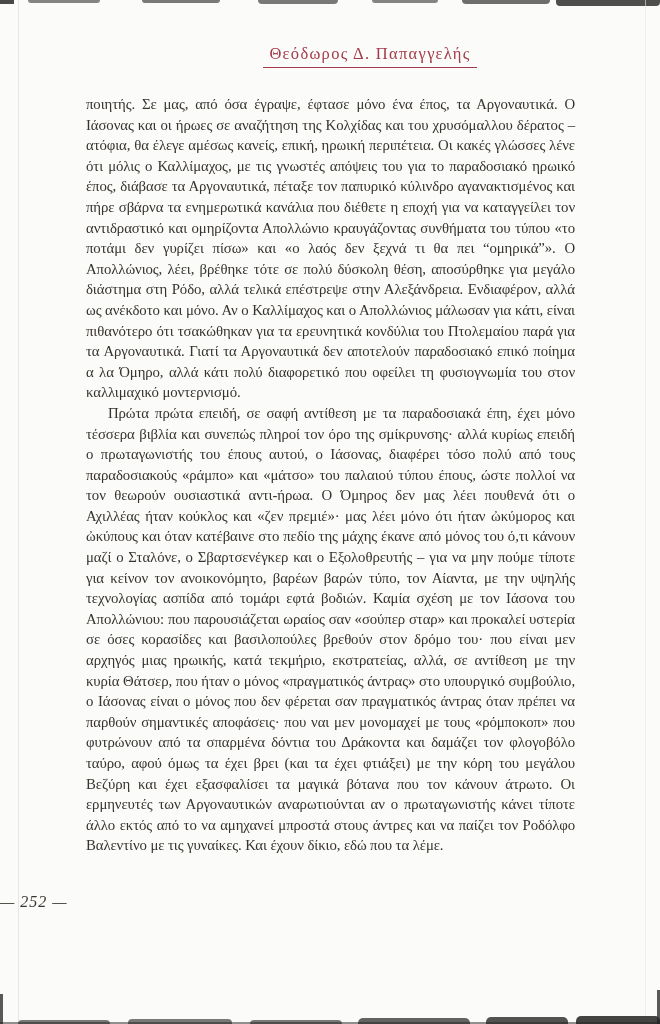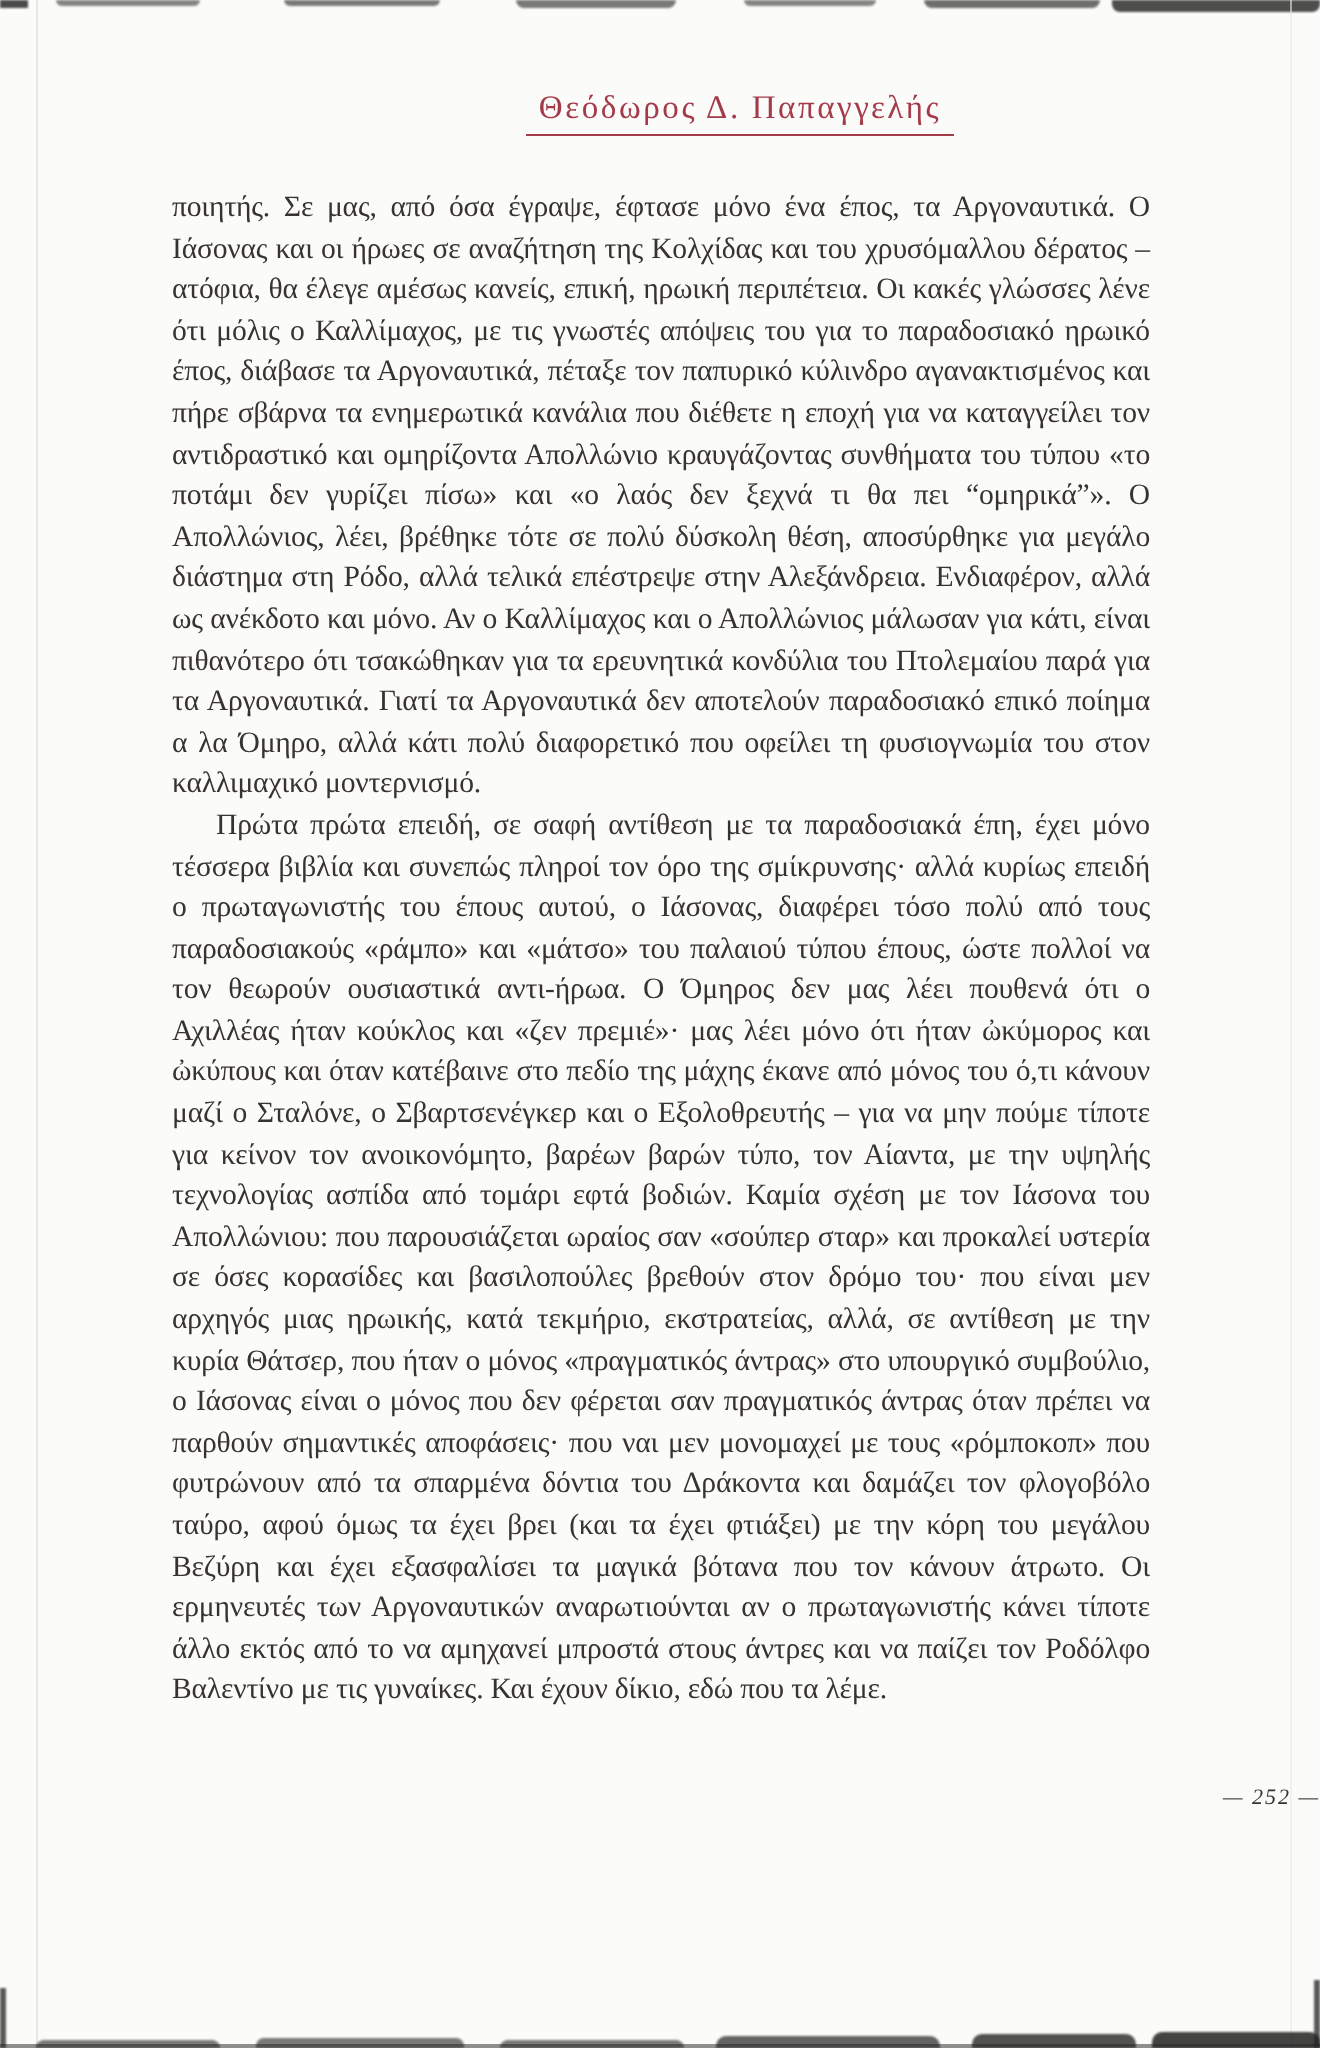--- a/index.html
+++ b/index.html
@@ -29,22 +29,22 @@
     color: var(--body-text, #37332e);
     text-align: justify;
     letter-spacing: -0.1px;
   }
   .text-block p { margin: 0; }
   .text-block p.indent { text-indent: 22px; }
   .it { }
   
   .page-num {
     position: absolute; top: 893px; left: 0; width: 100%;
-    text-align: right;
-    font-style: italic; font-size: 11px;
+    text-align: left;
+    font-style: italic; font-size: 16px;
     color: var(--body-text, #37332e);
     letter-spacing: 1px;
   }
   
   .edge { position: absolute; left: 0; right: 0; pointer-events: none; }
   .edge i { position: absolute; background: #232323; opacity: .82; filter: blur(.6px); display: block; }
   .edge-top { top: 0; height: 10px; }
   .edge-top .m1 { left: 0;   top: 0; width: 14px;  height: 4px; }
   .edge-top .m2 { left: 28px; top: 0; width: 72px;  height: 3px; border-radius: 0 0 3px 3px; opacity: .55; }
   .edge-top .m3 { left: 142px; top: 0; width: 78px; height: 3px; border-radius: 0 0 3px 3px; opacity: .6; }

